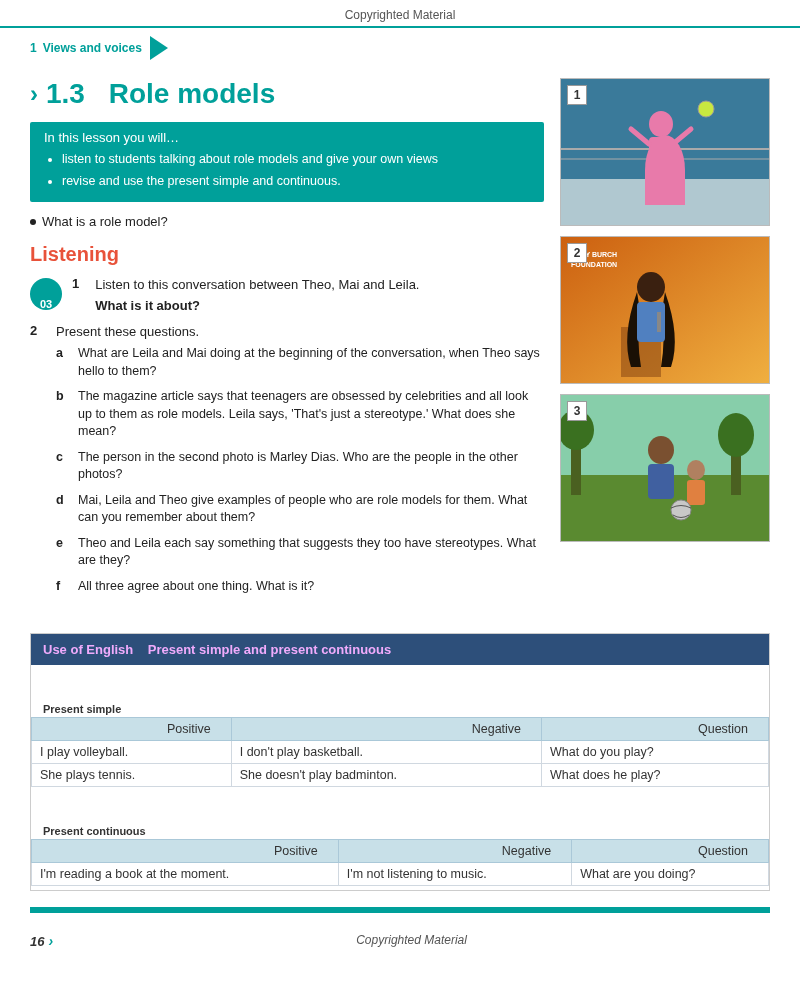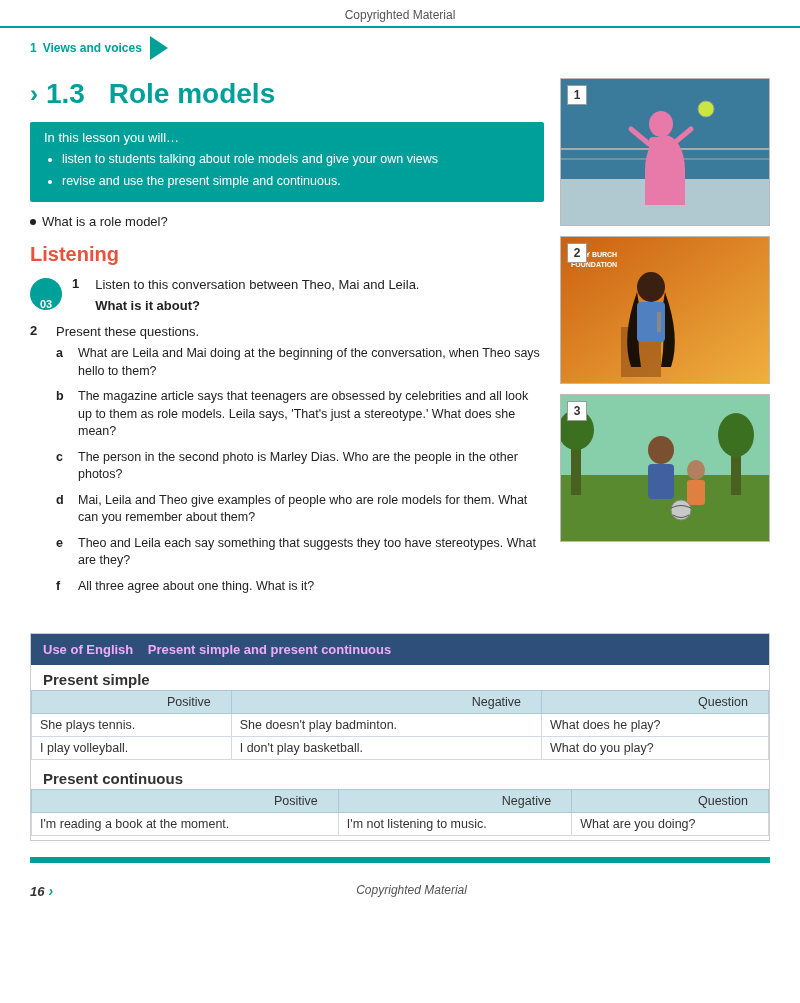--- a/index.html
+++ b/index.html
@@ -258,23 +258,24 @@
       color: #f0abfc;
       padding: 8px 12px;
       font-size: 13px;
       font-weight: bold;
     }
     .grammar-header span.header-label {
       font-weight: bold;
     }
     .grammar-subsection {
       padding: 6px 12px 2px;
-      font-size: 15px;
+      font-size: 11px;
       font-weight: bold;
       color: #333;
+      margin-top: 32px;
     }
     .grammar-table {
       width: 100%;
       border-collapse: collapse;
       font-size: 12.5px;
       margin-bottom: 4px;
     }
     .grammar-table th {
       background: #c8e0e8;
       border: 1px solid #aac8d8;
@@ -499,28 +500,28 @@
     <table class="grammar-table">
       <thead>
         <tr>
           <th>Positive</th>
           <th>Negative</th>
           <th>Question</th>
         </tr>
       </thead>
       <tbody>
         <tr>
+          <td>I play volleyball.</td>
+          <td>I don't play basketball.</td>
+          <td>What do you play?</td>
+        </tr>
+        <tr>
           <td>She plays tennis.</td>
           <td>She doesn't play badminton.</td>
           <td>What does he play?</td>
-        </tr>
-        <tr>
-          <td>I play volleyball.</td>
-          <td>I don't play basketball.</td>
-          <td>What do you play?</td>
         </tr>
       </tbody>
     </table>
 
     <div class="grammar-subsection">Present continuous</div>
     <table class="grammar-table">
       <thead>
         <tr>
           <th>Positive</th>
           <th>Negative</th>

